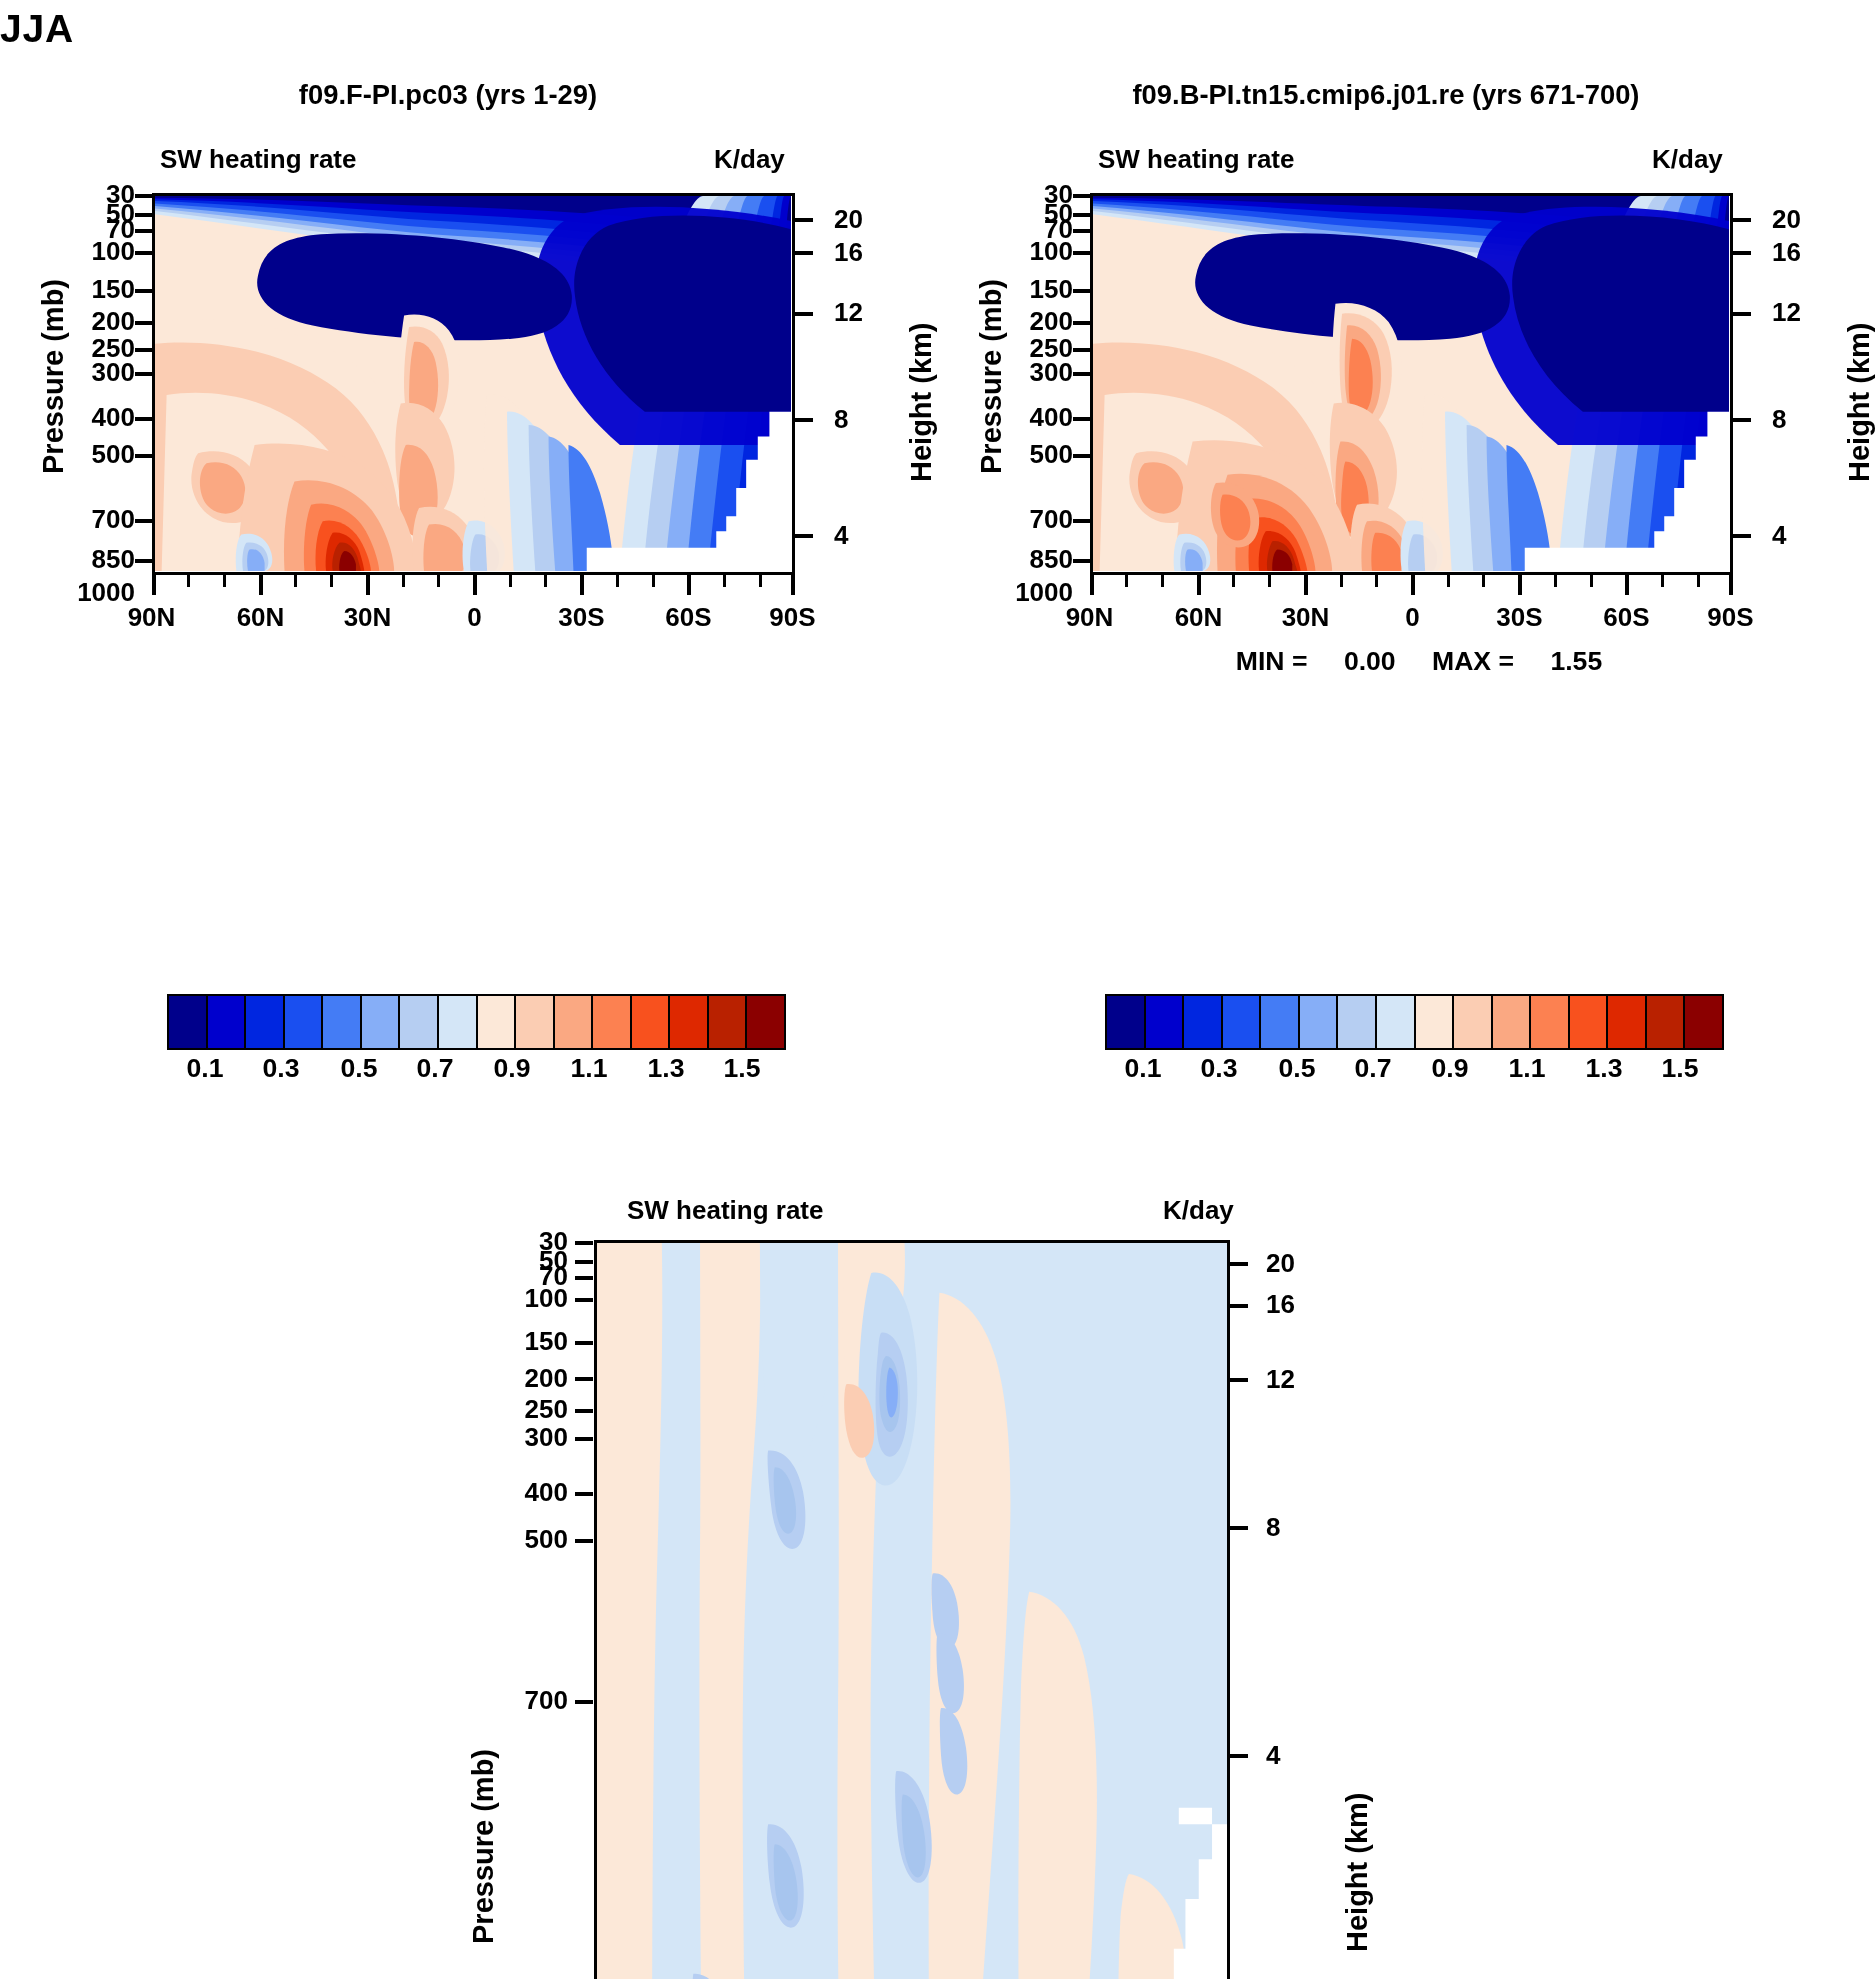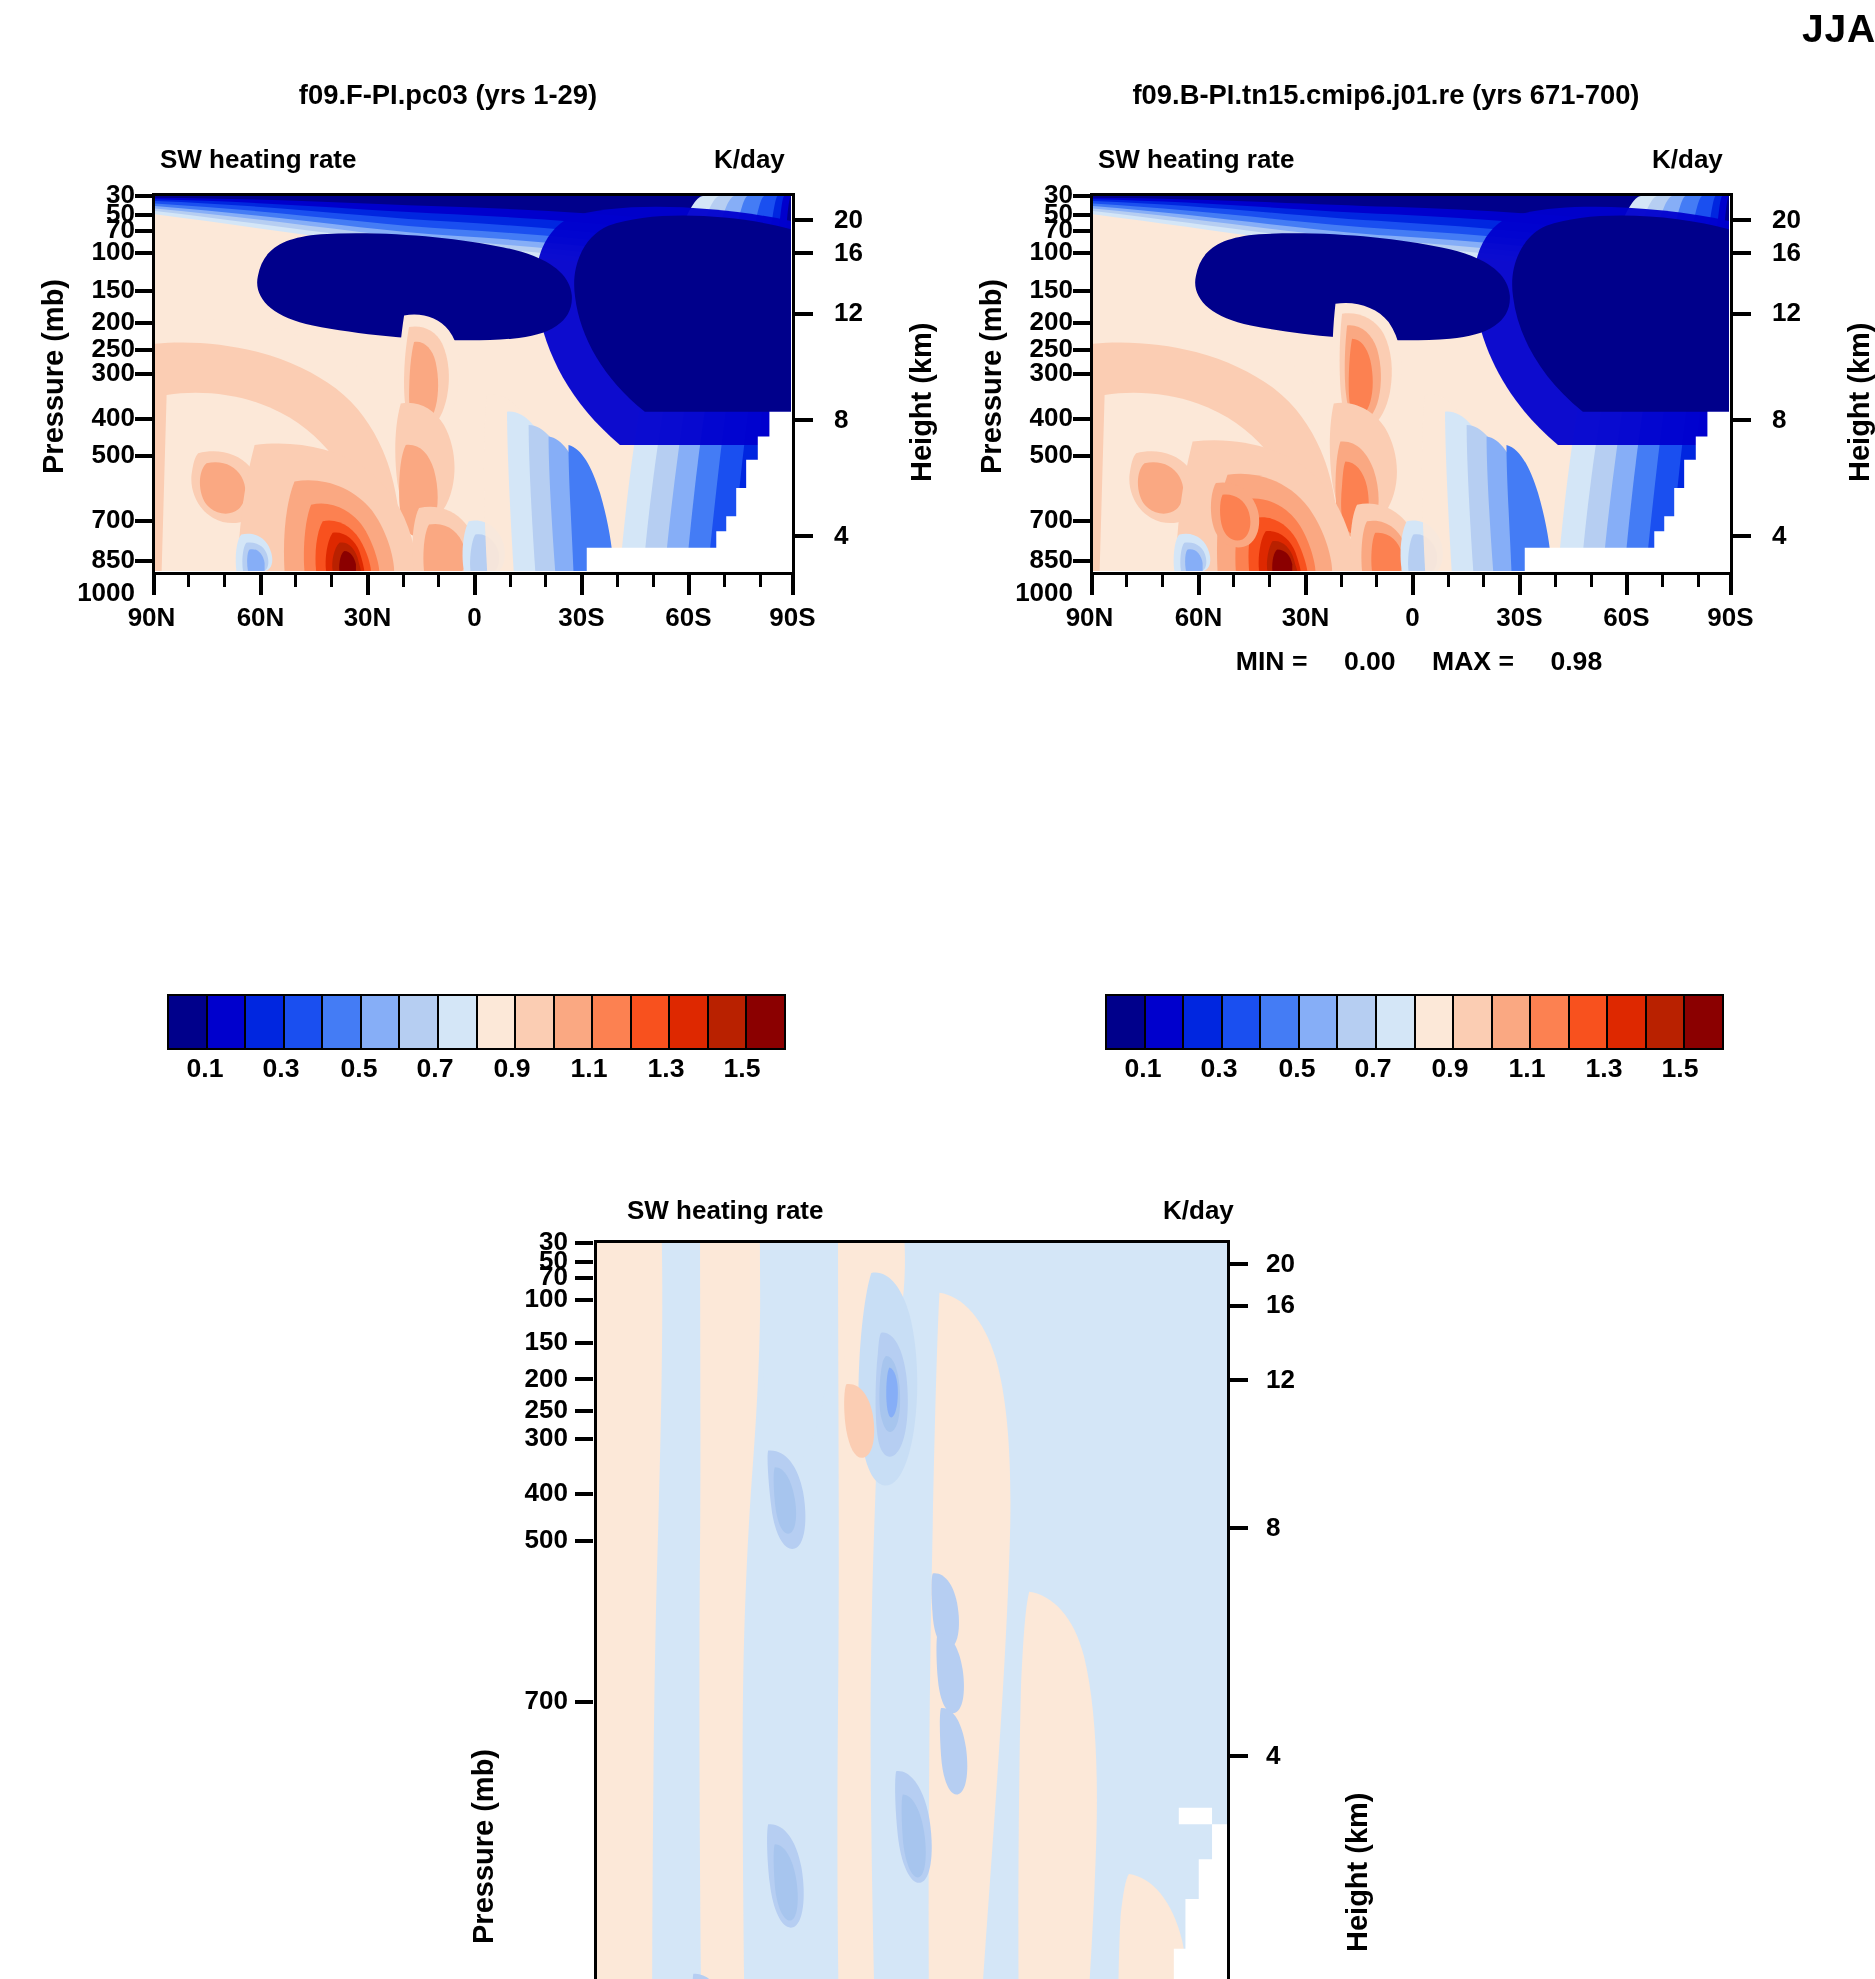--- a/index.html
+++ b/index.html
@@ -5,21 +5,21 @@
   html, body { margin:0; padding:0; background:#ffffff; }
   body {
     width:1876px; height:1980px;
     font-family:"Liberation Sans", sans-serif;
     color:#000;
     position:relative;
     overflow:hidden;
   }
   .figtitle{
     position:absolute; left:0; top:0; width:100%;
-    text-align:right; font-size:39px; font-weight:bold;
+    text-align:left; font-size:39px; font-weight:bold;
     letter-spacing:0.8px;
   }
   
   .panel{ position:absolute;margin-left:12px; }
   .panel-title{
     position:absolute; width:100%; text-align:center;
     font-size:27.4px; font-weight:bold; white-space:nowrap;
   }
   .sub-left, .sub-right{
     position:absolute; font-size:26px; font-weight:bold; white-space:nowrap;
@@ -383,21 +383,21 @@
   <div class="xlab" style="left:635px;top:602px;width:83px;">60S</div>
   <div class="xlab" style="left:739px;top:602px;width:83px;">90S</div>
 
   <div class="minmax" style="left:0;top:646px;width:938px;">
     <span>MIN =</span>
     <span style="display:inline-block;width:21.6px;"></span>
     <span>0.00</span>
     <span style="display:inline-block;width:21.6px;"></span>
     <span>MAX =</span>
     <span style="display:inline-block;width:21.6px;"></span>
-    <span>0.98</span>
+    <span>1.55</span>
   </div>
 
   <div class="hcbar" style="left:155px;top:994px;width:615px;height:52px;">
       <div class="cell" style="background: rgb(0, 0, 139);"></div>
       <div class="cell" style="background: rgb(0, 0, 205);"></div>
       <div class="cell" style="background: rgb(0, 38, 224);"></div>
       <div class="cell" style="background: rgb(26, 79, 240);"></div>
       <div class="cell" style="background: rgb(68, 124, 245);"></div>
       <div class="cell" style="background: rgb(134, 174, 247);"></div>
       <div class="cell" style="background: rgb(182, 206, 242);"></div>

